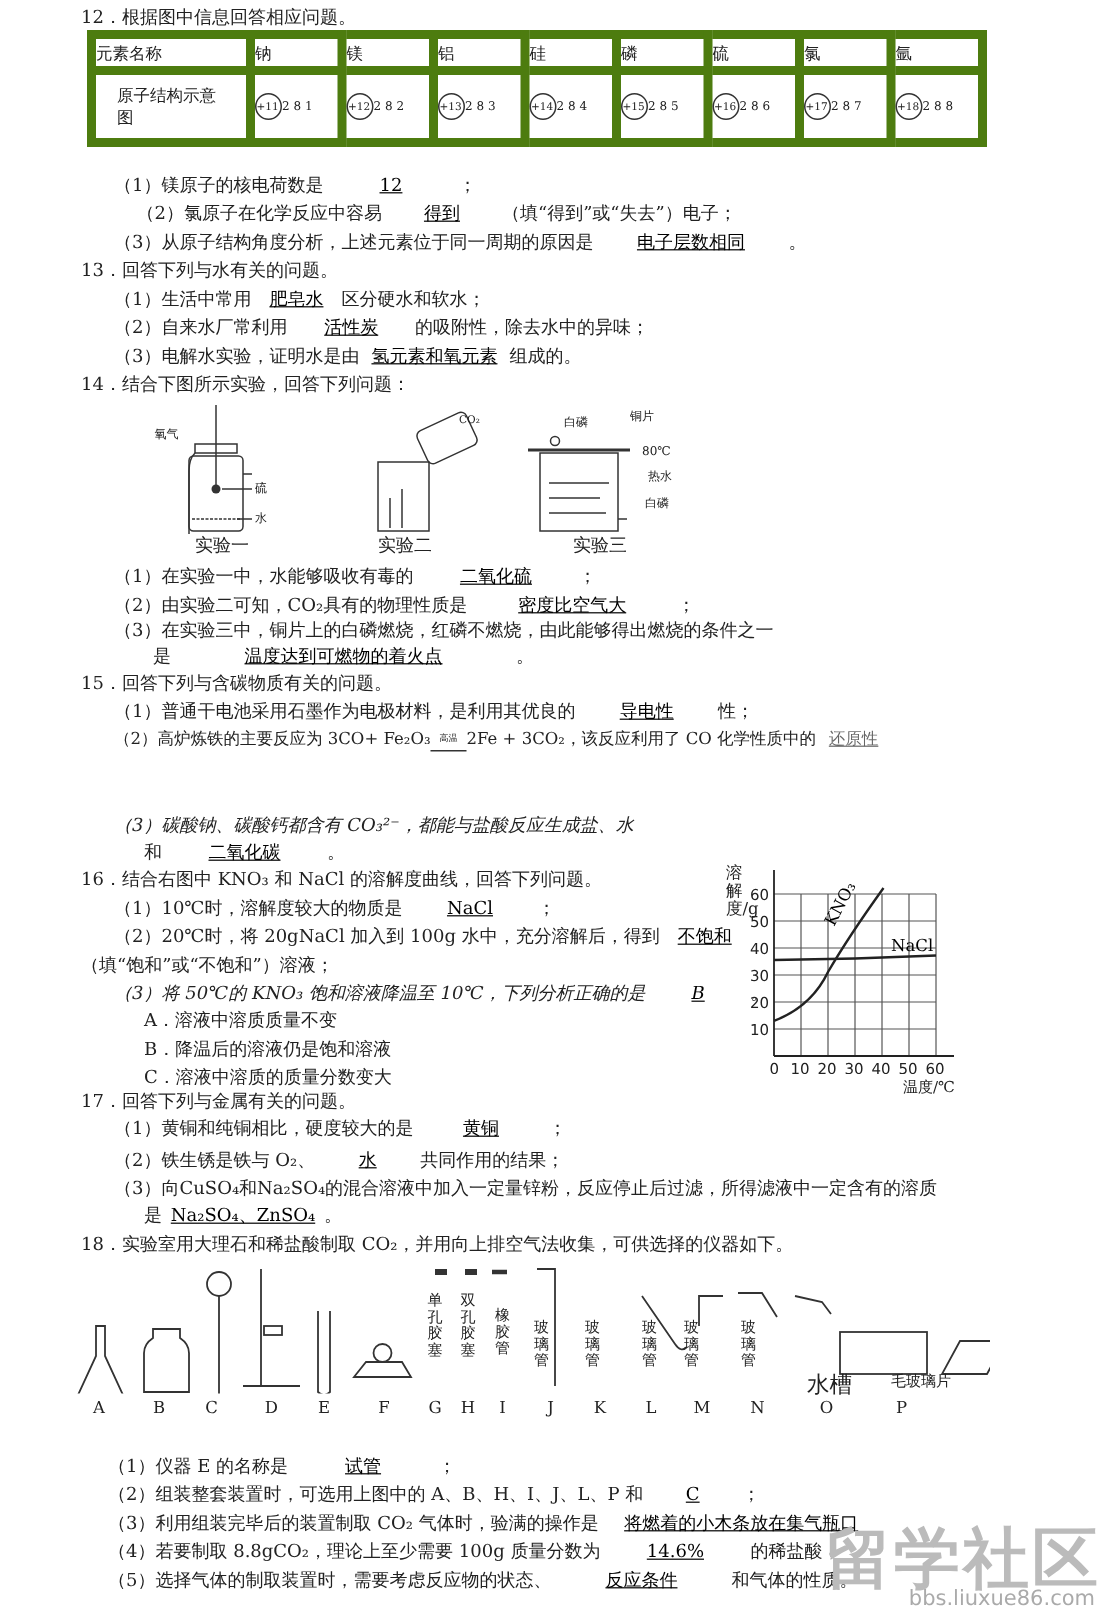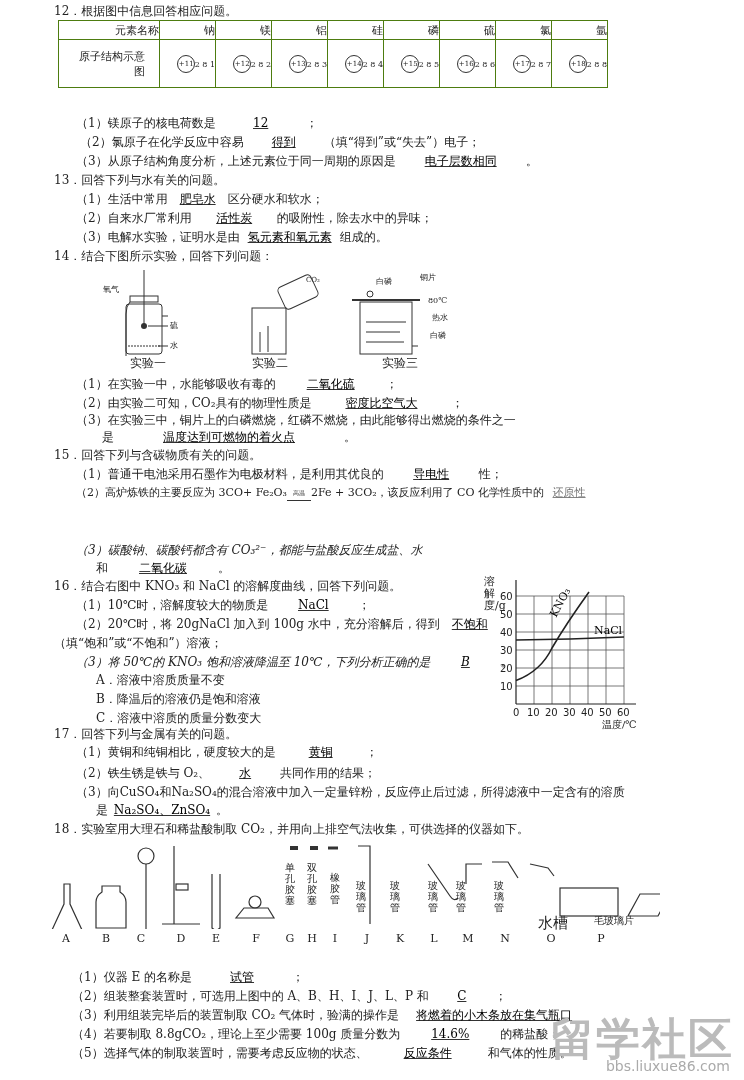--- a/index.html
+++ b/index.html
@@ -1,21 +1,21 @@
 <!DOCTYPE html>
 <html><head>
 <meta charset="utf-8">
 <style>
   html,body{margin:0;padding:0;background:#fff;}
   body{width:744px;height:1080px;position:relative;overflow:hidden;font-family:"DejaVu Serif",serif;color:#222;font-size:12px;}
   .abs{position:absolute;}
   .line{position:absolute;white-space:nowrap;font-size:12px;line-height:14px;margin-left:16px;}
   .ans{color:#000000;text-decoration:underline;text-decoration-color:#333;display:inline-block;text-align:center;}
   table.el{position:absolute;left:58px;top:20px;border-collapse:collapse;font-size:11px;}
-  table.el td{border:1px solid #4d7c0f;text-align:right;padding:0;height:18px;}
+  table.el td{border:6px solid #4d7c0f;text-align:left;padding:0;height:18px;}
   table.el td.hd{width:72px;}
   table.el td.c{width:55px;}
   .atom{display:inline-block;width:16px;height:16px;border:1px solid #333;border-radius:50%;font-size:7px;line-height:16px;vertical-align:middle;}
   .shell{font-size:8px;vertical-align:middle;}
   .cap{position:absolute;font-size:12px;}
   .lbl{position:absolute;font-size:11px;width:20px;text-align:center;}
   .vt{position:absolute;font-size:10px;width:10px;line-height:11px;text-align:center;}
   .watermark{position:absolute;right:10px;top:1010px;font-family:"DejaVu Sans",sans-serif;font-size:44px;font-weight:bold;color:#bbb;letter-spacing:2px;}
   .wm2{position:absolute;right:14px;top:1058px;font-family:"DejaVu Sans",sans-serif;font-size:14px;color:#aaa;}
 </style>
@@ -44,21 +44,21 @@
     <td class="c"><span class="atom">+14</span><span class="shell">2 8 4</span></td>
     <td class="c"><span class="atom">+15</span><span class="shell">2 8 5</span></td>
     <td class="c"><span class="atom">+16</span><span class="shell">2 8 6</span></td>
     <td class="c"><span class="atom">+17</span><span class="shell">2 8 7</span></td>
     <td class="c"><span class="atom">+18</span><span class="shell">2 8 8</span></td>
   </tr>
 </tbody>
   </table>
 
 <div class="line" style="left:60px;top:116px;"><span>（1）镁原子的核电荷数是</span><span class="ans" style="width:90px;">12</span><span>；</span></div>
-<div class="line" style="left:64px;top:135px;"><span>（2）氯原子在化学反应中容易</span><span class="ans" style="width:80px;">得到</span><span>（填“得到”或“失去”）电子；</span></div>
+<div class="line" style="left:75px;top:135px;"><span>（2）氯原子在化学反应中容易</span><span class="ans" style="width:80px;">得到</span><span>（填“得到”或“失去”）电子；</span></div>
 <div class="line" style="left:60px;top:154px;"><span>（3）从原子结构角度分析，上述元素位于同一周期的原因是</span><span class="ans" style="width:130px;">电子层数相同</span><span>。</span></div>
 
 <div class="line" style="left:38px;top:173px;">13．回答下列与水有关的问题。</div>
 <div class="line" style="left:60px;top:192px;"><span>（1）生活中常用</span><span class="ans" style="width:60px;">肥皂水</span><span>区分硬水和软水；</span></div>
 <div class="line" style="left:60px;top:211px;"><span>（2）自来水厂常利用</span><span class="ans" style="width:85px;">活性炭</span><span>的吸附性，除去水中的异味；</span></div>
 <div class="line" style="left:60px;top:230px;"><span>（3）电解水实验，证明水是由</span><span class="ans" style="width:100px;">氢元素和氧元素</span><span>组成的。</span></div>
 
 <div class="line" style="left:38px;top:249px;">14．结合下图所示实验，回答下列问题：</div>
 <svg class="abs" style="left:100px;top:266px;" width="380" height="90">
 

